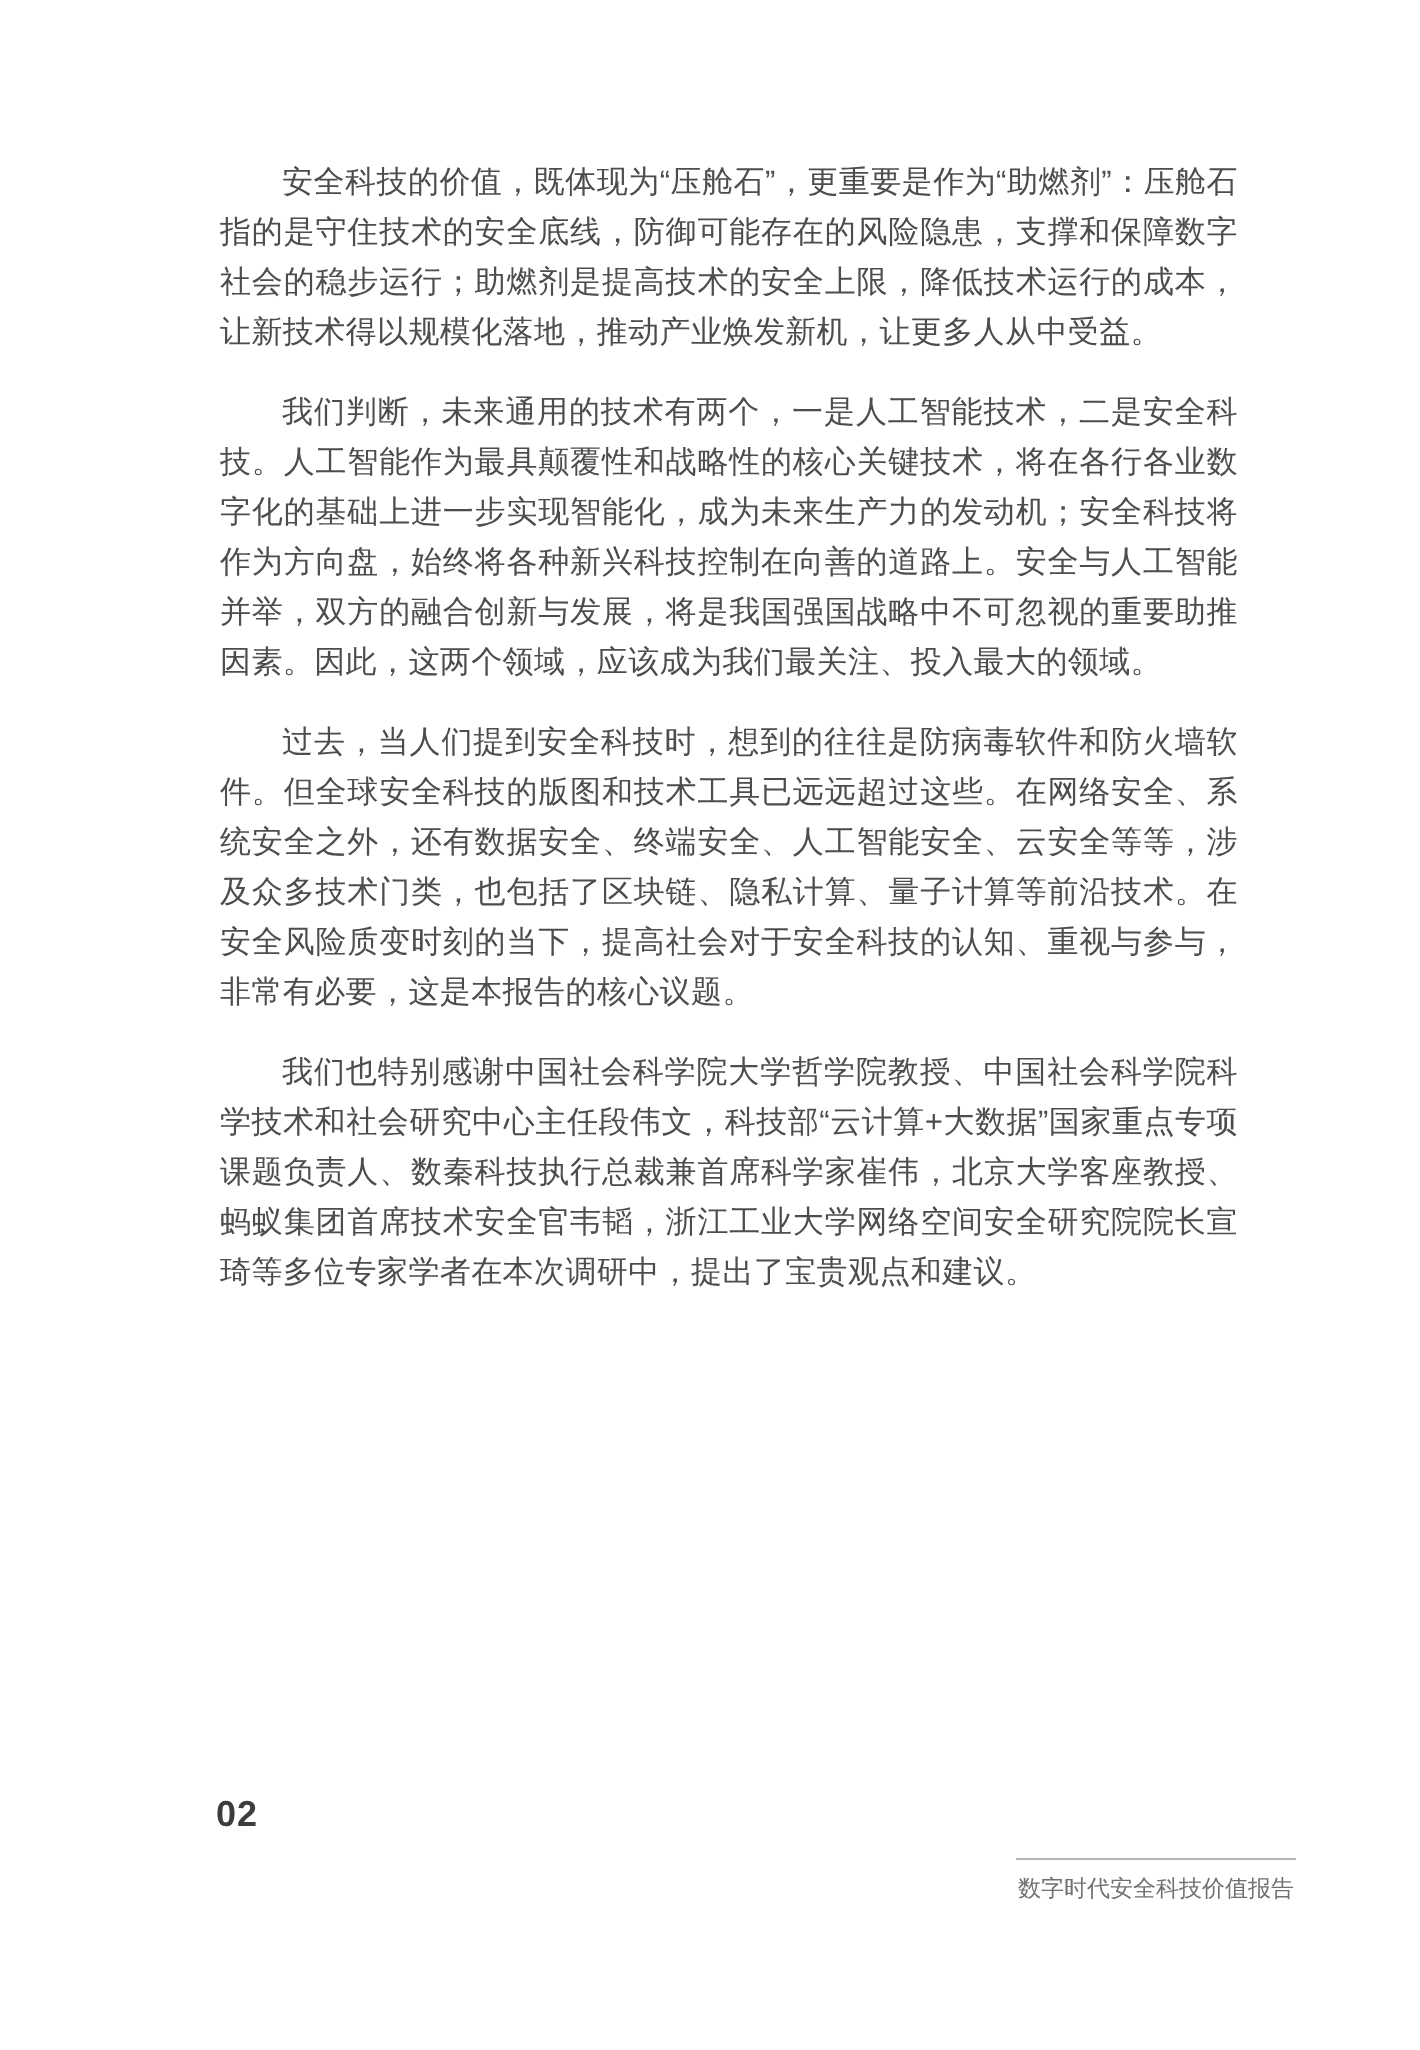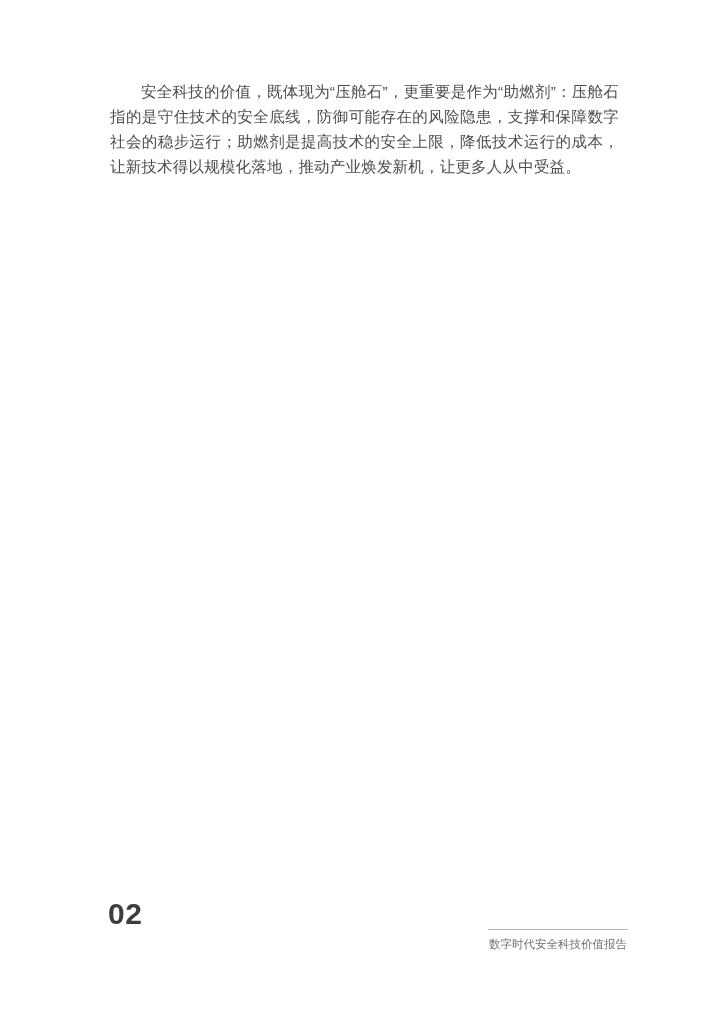--- a/index.html
+++ b/index.html
@@ -28,29 +28,29 @@
     line-height: 25px;
     color: #4d4d4d;
     text-align: justify;
     text-indent: 2em;
     letter-spacing: 0.2px;
   }
   .page-number {
     position: absolute;
     left: 108px;
     top: 897px;
-    font-size: 30px;
+    font-size: 18px;
     font-weight: 700;
     color: #3d3d3d;
     letter-spacing: 0.5px;
   }
   .footer-right {
     position: absolute;
     top: 929px;
-    left: 488px;
+    left: 508px;
     width: 140px;
   }
   .footer-rule {
     height: 0;
     border-top: 1px solid #b5b5b5;
   }
   .footer-title {
     margin-top: 7px;
     font-size: 11.5px;
     color: #707070;
@@ -58,20 +58,23 @@
     text-align: center;
   }
 </style>
 </head>
 <body>
 
 <div class="page">
 
   <div class="content">
     <p>安全科技的价值，既体现为“压舱石”，更重要是作为“助燃剂”：压舱石指的是守住技术的安全底线，防御可能存在的风险隐患，支撑和保障数字社会的稳步运行；助燃剂是提高技术的安全上限，降低技术运行的成本，让新技术得以规模化落地，推动产业焕发新机，让更多人从中受益。</p>
+    <p>我们判断，未来通用的技术有两个，一是人工智能技术，二是安全科技。人工智能作为最具颠覆性和战略性的核心关键技术，将在各行各业数字化的基础上进一步实现智能化，成为未来生产力的发动机；安全科技将作为方向盘，始终将各种新兴科技控制在向善的道路上。安全与人工智能并举，双方的融合创新与发展，将是我国强国战略中不可忽视的重要助推因素。因此，这两个领域，应该成为我们最关注、投入最大的领域。</p>
+    <p>过去，当人们提到安全科技时，想到的往往是防病毒软件和防火墙软件。但全球安全科技的版图和技术工具已远远超过这些。在网络安全、系统安全之外，还有数据安全、终端安全、人工智能安全、云安全等等，涉及众多技术门类，也包括了区块链、隐私计算、量子计算等前沿技术。在安全风险质变时刻的当下，提高社会对于安全科技的认知、重视与参与，非常有必要，这是本报告的核心议题。</p>
+    <p>我们也特别感谢中国社会科学院大学哲学院教授、中国社会科学院科学技术和社会研究中心主任段伟文，科技部“云计算+大数据”国家重点专项课题负责人、数秦科技执行总裁兼首席科学家崔伟，北京大学客座教授、蚂蚁集团首席技术安全官韦韬，浙江工业大学网络空间安全研究院院长宣琦等多位专家学者在本次调研中，提出了宝贵观点和建议。</p>
   </div>
 
   <div class="page-number">02</div>
 
   <div class="footer-right">
     <div class="footer-rule"></div>
     <div class="footer-title">数字时代安全科技价值报告</div>
   </div>
 
 </div>

